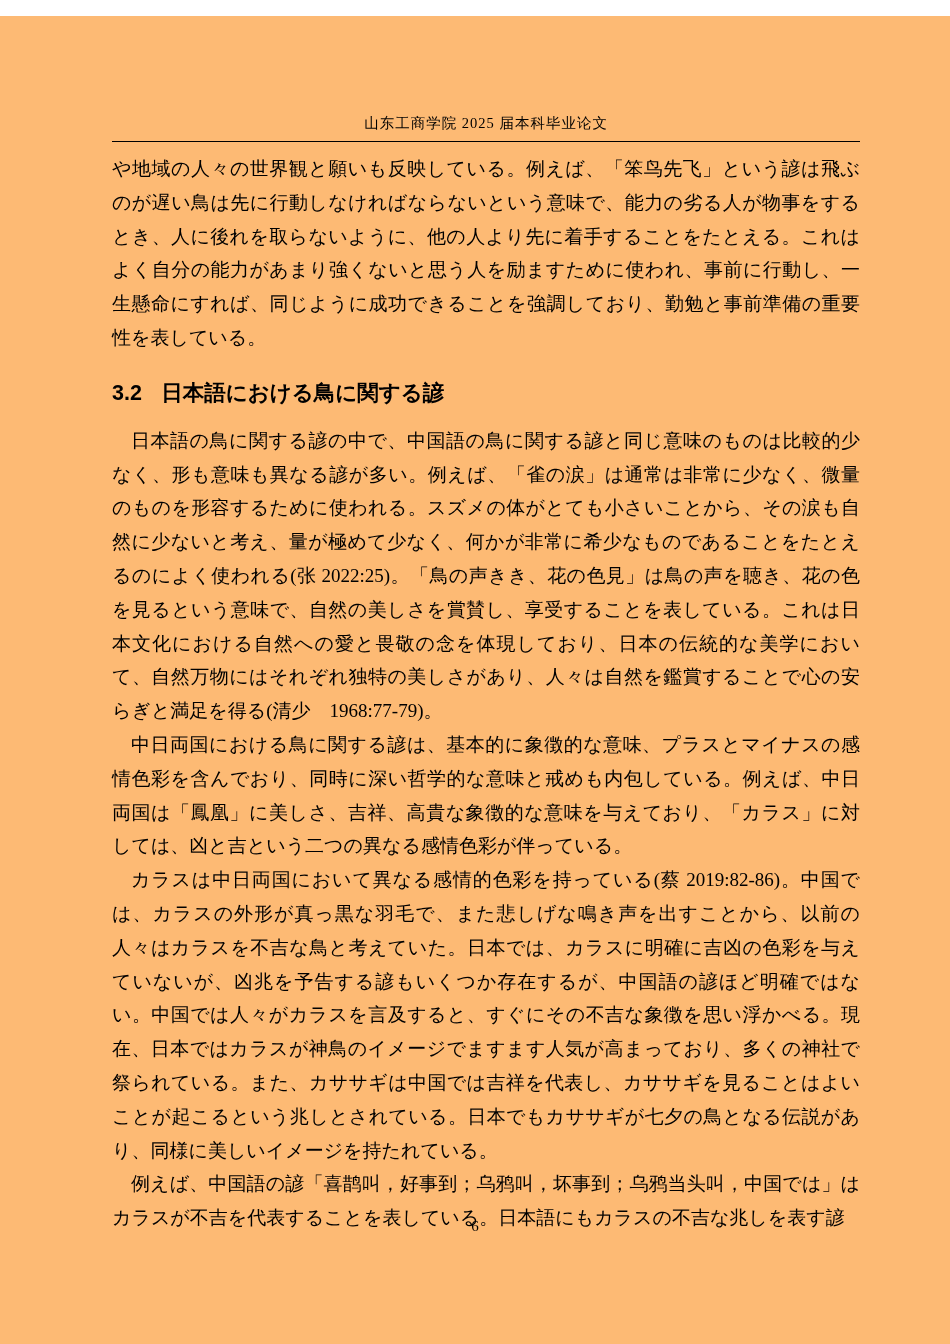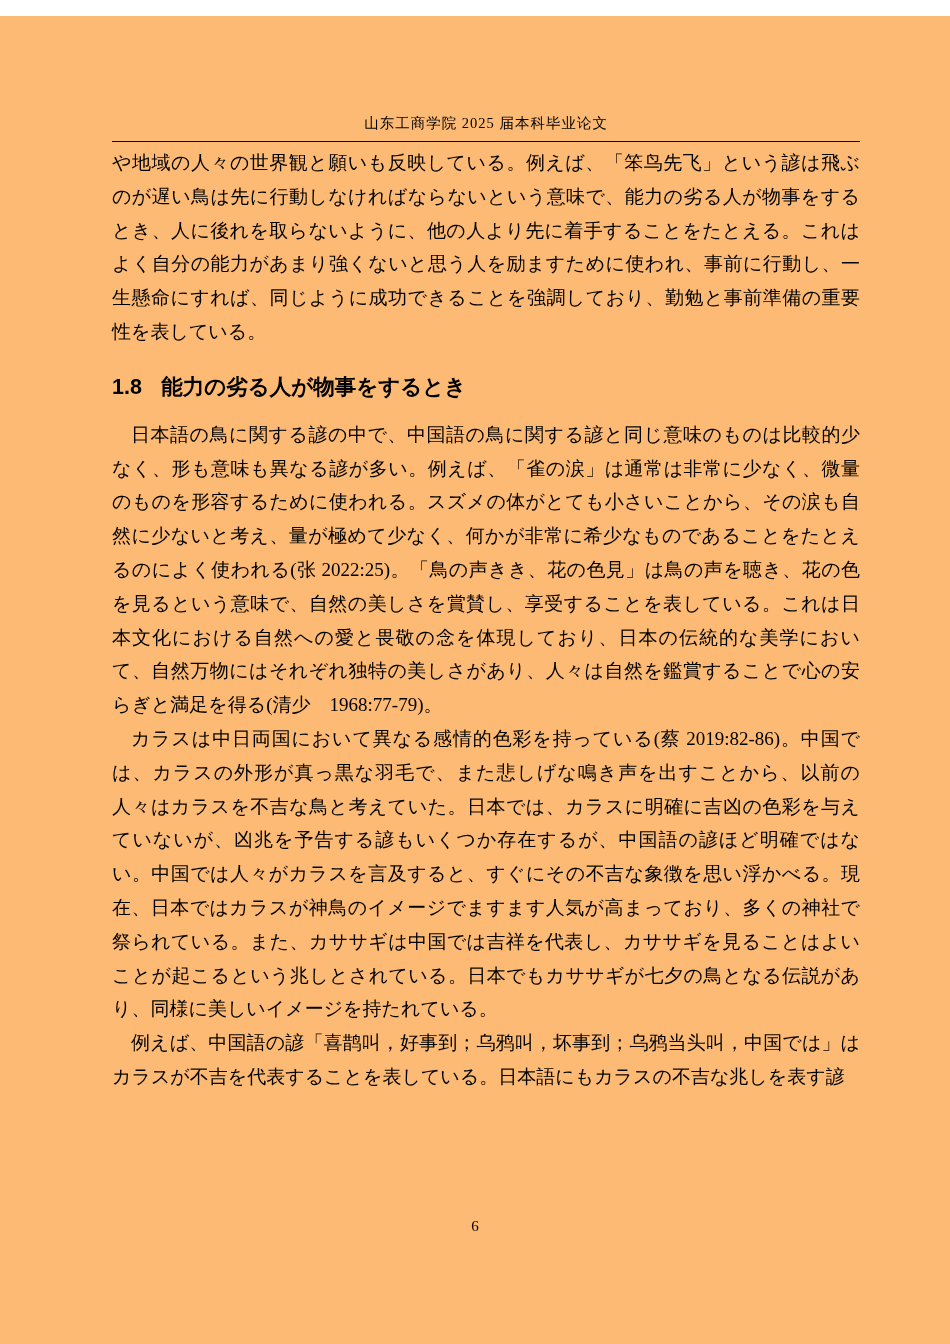--- a/index.html
+++ b/index.html
@@ -27,21 +27,21 @@
   }
   .header-title {
     display: block;
     font-size: 14.5px;
     letter-spacing: 1px;
     padding-bottom: 8px;
     border-bottom: 1.5px solid #000000;
   }
   .content {
     position: absolute;
-    top: 130px;
+    top: 136px;
     left: 112px;
     width: 748px;
     font-size: 19px;
     line-height: 33.8px;
     text-align: justify;
   }
   .para {
     margin: 0;
     text-indent: 1em;
   }
@@ -75,26 +75,27 @@
 
   <div class="header">
     <span class="header-title">山东工商学院 2025 届本科毕业论文</span>
   </div>
 
   <div class="content">
 
     <p class="para no-indent">や地域の人々の世界観と願いも反映している。例えば、「笨鸟先飞」という諺は飛ぶのが遅い鳥は先に行動しなければならないという意味で、能力の劣る人が物事をするとき、人に後れを取らないように、他の人より先に着手することをたとえる。これはよく自分の能力があまり強くないと思う人を励ますために使われ、事前に行動し、一生懸命にすれば、同じように成功できることを強調しており、勤勉と事前準備の重要性を表している。</p>
 
     <h2 class="section-heading">
-      <span class="section-number">1.8</span><span>能力の劣る人が物事をするとき</span>
+      <span class="section-number">3.2</span><span>日本語における鳥に関する諺</span>
     </h2>
 
     <p class="para">日本語の鳥に関する諺の中で、中国語の鳥に関する諺と同じ意味のものは比較的少なく、形も意味も異なる諺が多い。例えば、「雀の涙」は通常は非常に少なく、微量のものを形容するために使われる。スズメの体がとても小さいことから、その涙も自然に少ないと考え、量が極めて少なく、何かが非常に希少なものであることをたとえるのによく使われる(张 2022:25)。「鳥の声きき、花の色見」は鳥の声を聴き、花の色を見るという意味で、自然の美しさを賞賛し、享受することを表している。これは日本文化における自然への愛と畏敬の念を体現しており、日本の伝統的な美学において、自然万物にはそれぞれ独特の美しさがあり、人々は自然を鑑賞することで心の安らぎと満足を得る(清少　1968:77-79)。</p>
 
 
+    <p class="para">中日両国における鳥に関する諺は、基本的に象徴的な意味、プラスとマイナスの感情色彩を含んでおり、同時に深い哲学的な意味と戒めも内包している。例えば、中日両国は「鳳凰」に美しさ、吉祥、高貴な象徴的な意味を与えており、「カラス」に対しては、凶と吉という二つの異なる感情色彩が伴っている。</p>
 
     <p class="para">カラスは中日両国において異なる感情的色彩を持っている(蔡 2019:82-86)。中国では、カラスの外形が真っ黒な羽毛で、また悲しげな鳴き声を出すことから、以前の人々はカラスを不吉な鳥と考えていた。日本では、カラスに明確に吉凶の色彩を与えていないが、凶兆を予告する諺もいくつか存在するが、中国語の諺ほど明確ではない。中国では人々がカラスを言及すると、すぐにその不吉な象徴を思い浮かべる。現在、日本ではカラスが神鳥のイメージでますます人気が高まっており、多くの神社で祭られている。また、カササギは中国では吉祥を代表し、カササギを見ることはよいことが起こるという兆しとされている。日本でもカササギが七夕の鳥となる伝説があり、同様に美しいイメージを持たれている。</p>
 
     <p class="para">例えば、中国語の諺「喜鹊叫，好事到；乌鸦叫，坏事到；乌鸦当头叫，中国では」はカラスが不吉を代表することを表している。日本語にもカラスの不吉な兆しを表す諺</p>
 
   </div>
 
   <div class="footer">
     <span>6</span>
   </div>

